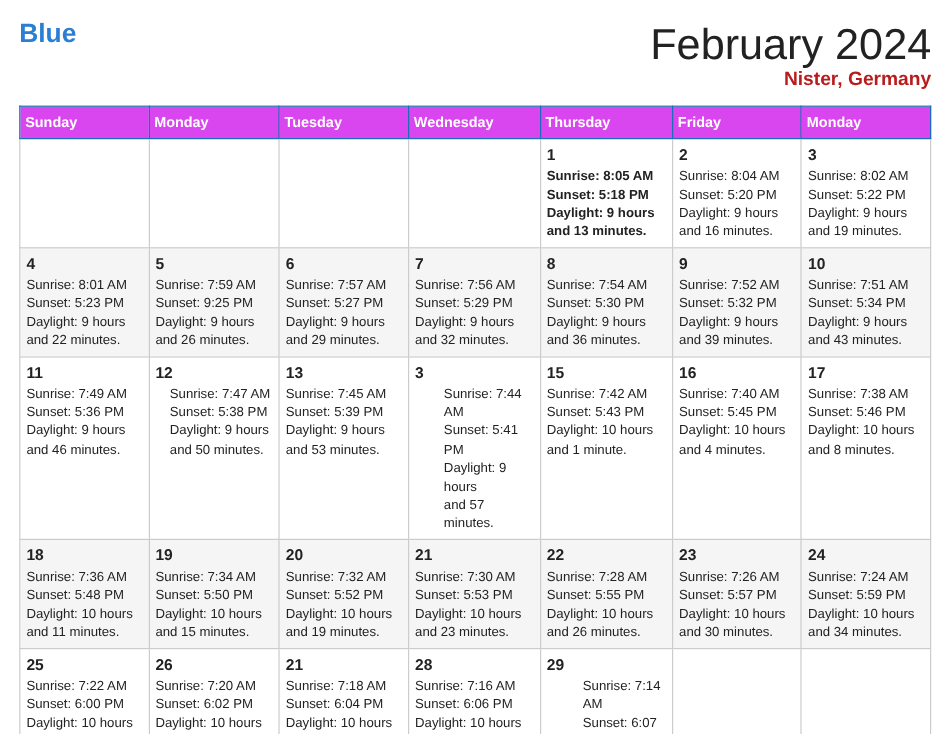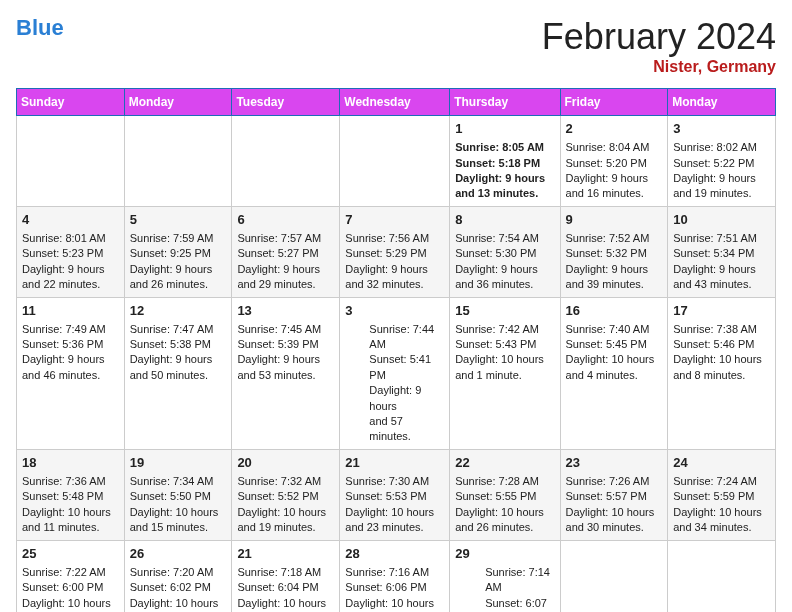--- a/index.html
+++ b/index.html
@@ -197,21 +197,21 @@
       <tr>
         <td>
           <span class="day-num">11</span>
           <div style="white-space: pre-line;">Sunrise: 7:49 AM
 Sunset: 5:36 PM
 Daylight: 9 hours
 and 46 minutes.</div>
         </td>
         <td>
           <span class="day-num">12</span>
-          <div style="white-space: pre-line;">Sunrise: 7:47 AM
+          <div style="white-space: pre-line; margin-left: 12px;">Sunrise: 7:47 AM
 Sunset: 5:38 PM
 Daylight: 9 hours
 and 50 minutes.</div>
         </td>
         <td>
           <span class="day-num">13</span>
           <div style="white-space: pre-line;">Sunrise: 7:45 AM
 Sunset: 5:39 PM
 Daylight: 9 hours
 and 53 minutes.</div>

